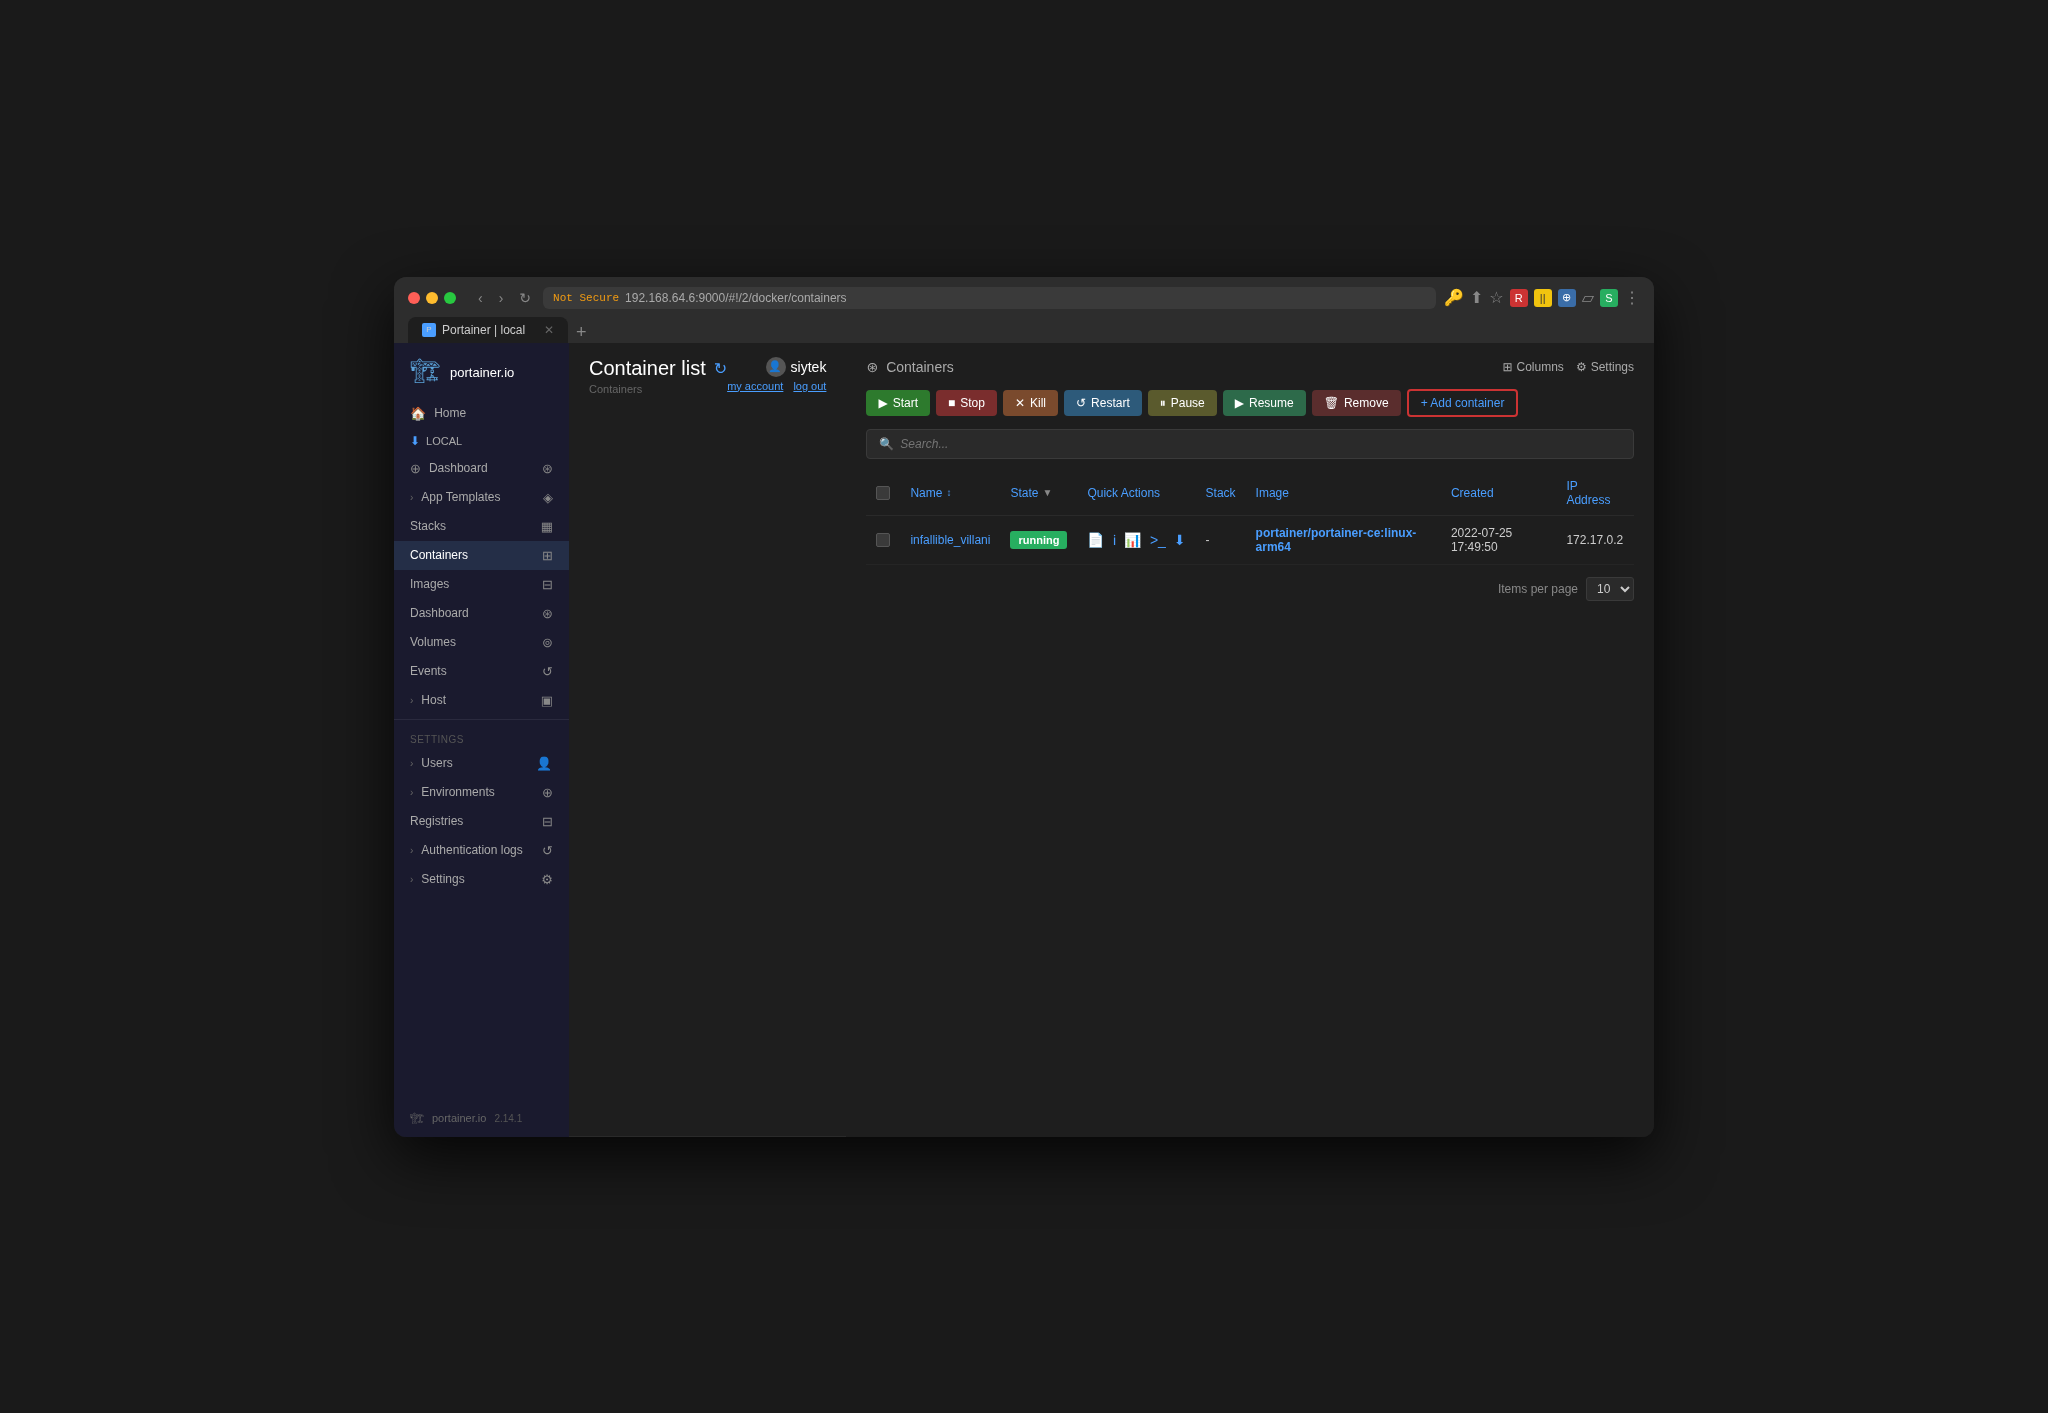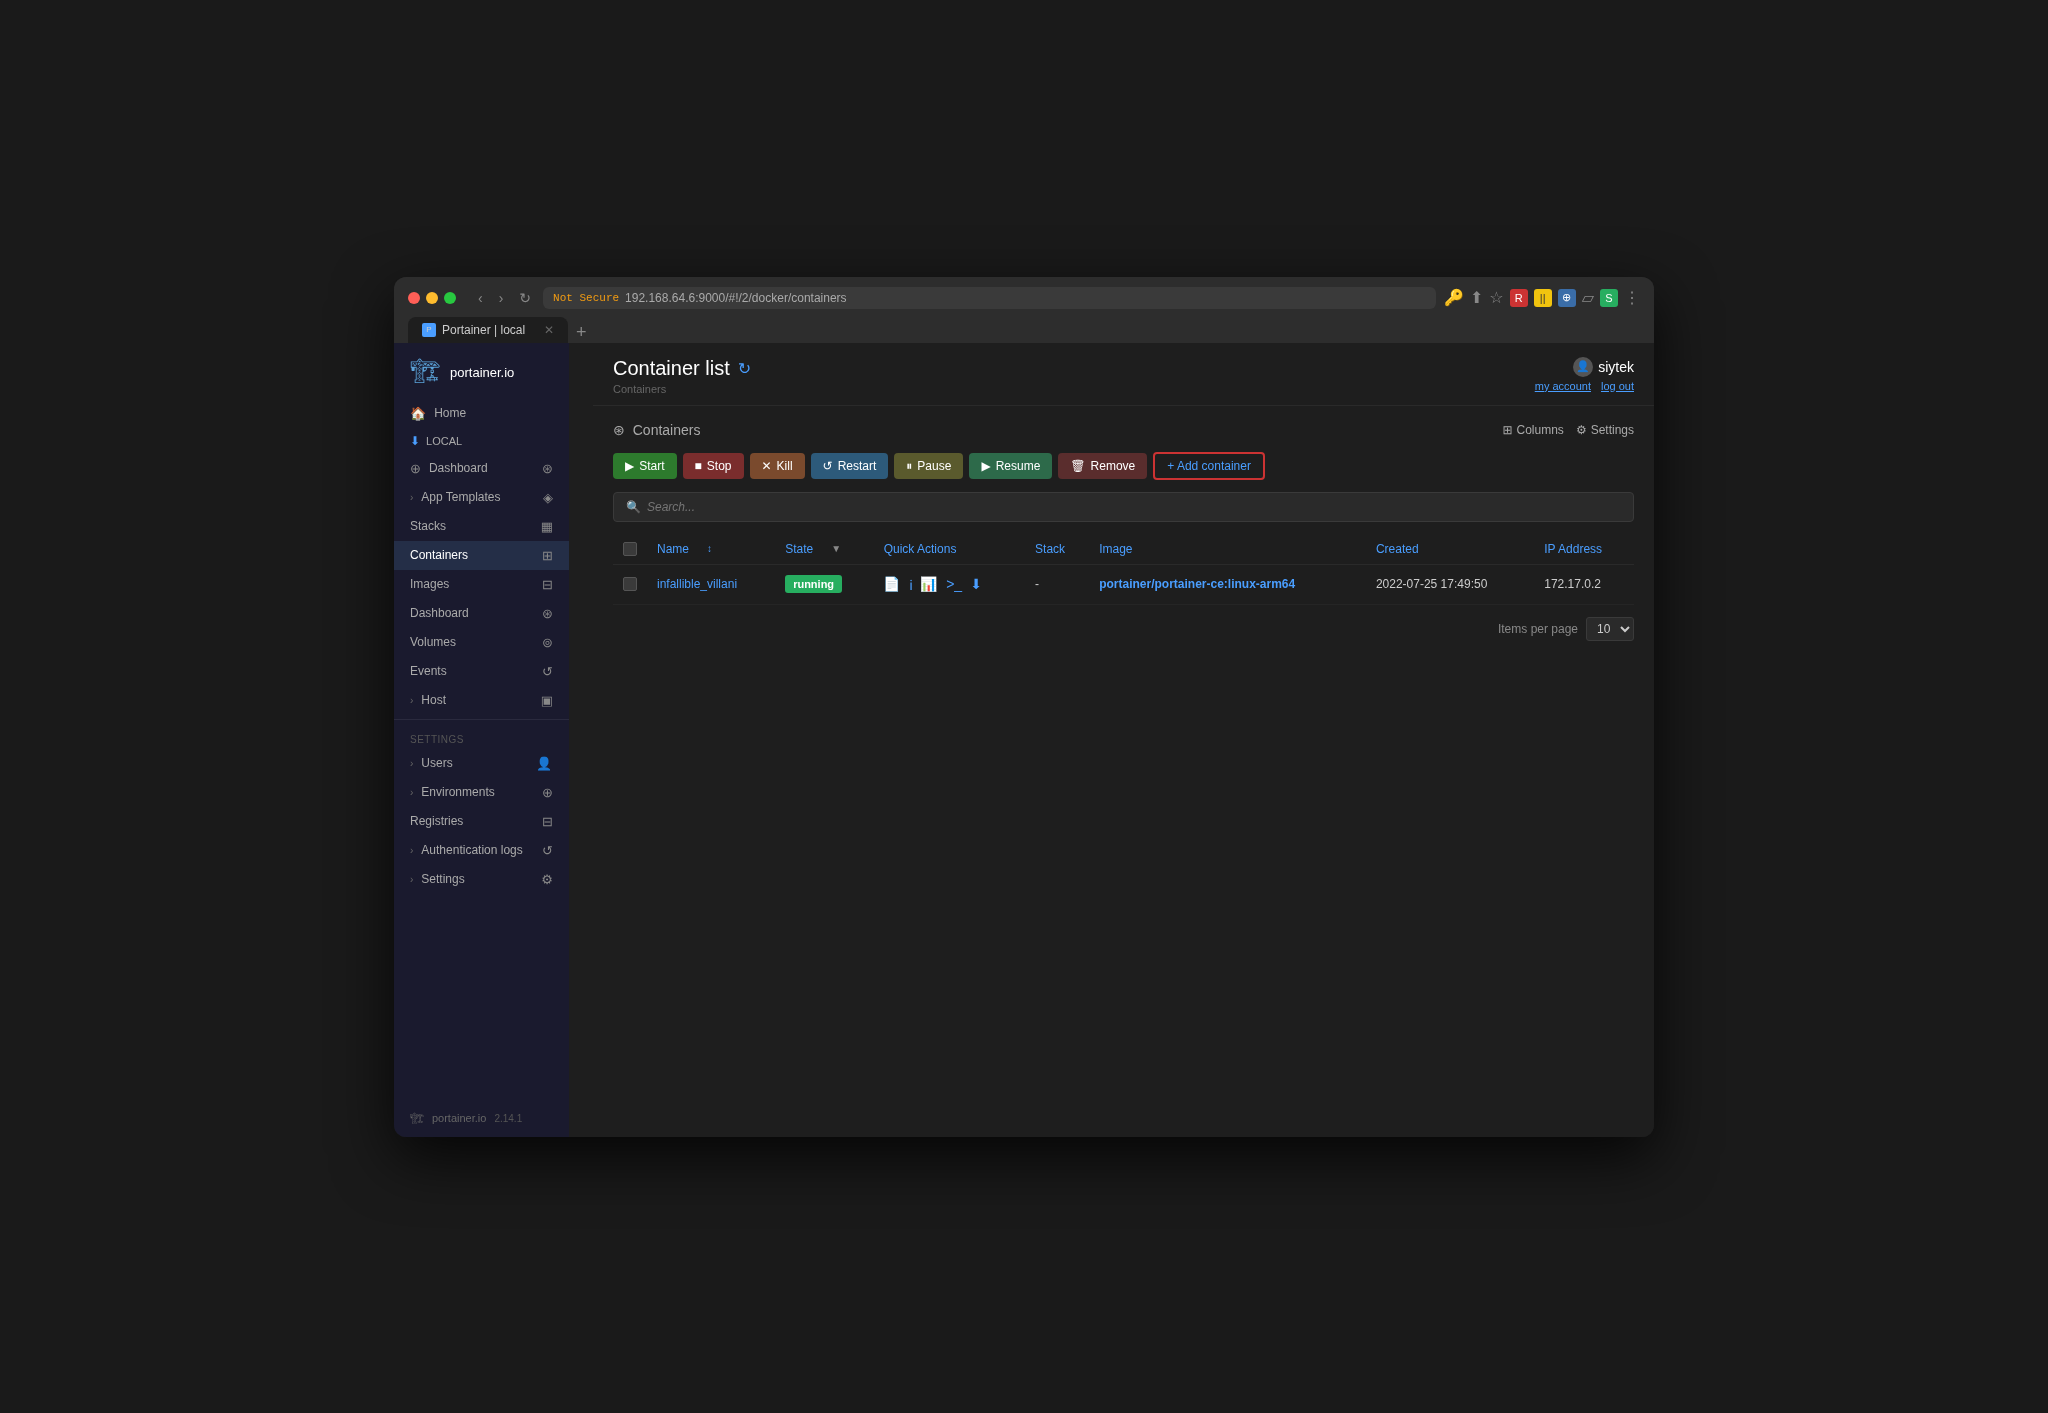--- a/index.html
+++ b/index.html
@@ -192,23 +192,22 @@
       align-items: center;
       gap: 8px;
     }
     .footer-logo { font-size: 11px; color: #666; }
     .footer-version { font-size: 10px; color: #555; }
     
     .main-content {
       flex: 1;
       background: #1e1e1e;
       display: flex;
-      flex-direction: column;
+      flex-direction: row;
       overflow: hidden;
-      margin-left: 24px;
     }
     .main-header {
       padding: 14px 20px 10px;
       border-bottom: 1px solid #2a2a2a;
       display: flex;
       align-items: flex-start;
       justify-content: space-between;
     }
     .page-title-area {}
     .page-title {
@@ -405,21 +404,21 @@
     }
     .per-page-select {
       background: #2a2a2a;
       border: 1px solid #3a3a3a;
       color: #ccc;
       font-size: 12px;
       padding: 3px 6px;
       border-radius: 3px;
     }
     .filter-icon { font-size: 10px; color: #888; }
-    .th-with-filter { display: flex; align-items: center; gap: 18px; }
+    .th-with-filter { display: flex; align-items: center; gap: 4px; }
     .sort-icon { font-size: 10px; }
     .address-warning { color: #f39c12; font-size: 11px; font-family: Liberation Mono, monospace; }
     .url-text { color: #aaa; font-size: 12px; }
     .nav-icon-area {
       display: flex;
       align-items: center;
       gap: 6px;
       margin-left: auto;
     }
     .ext-icon {

